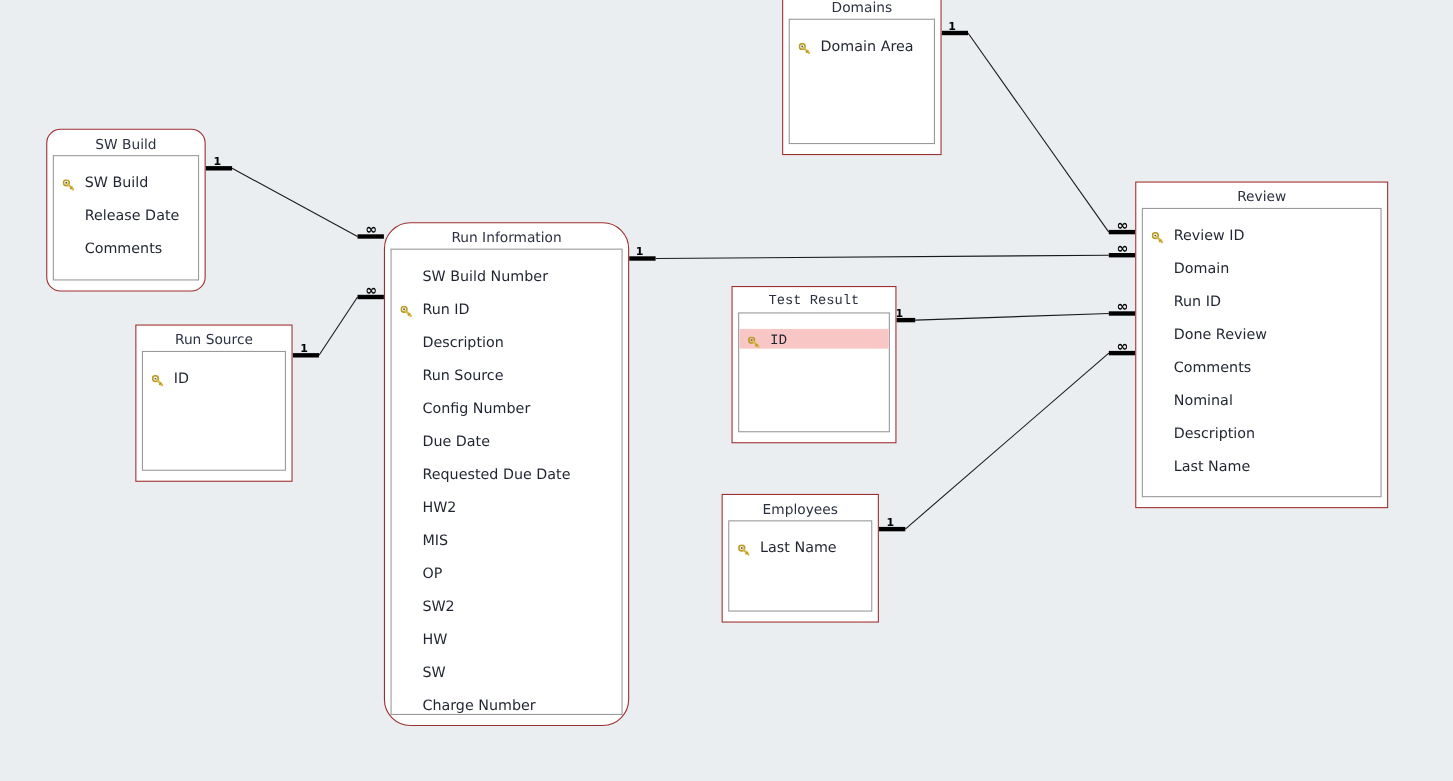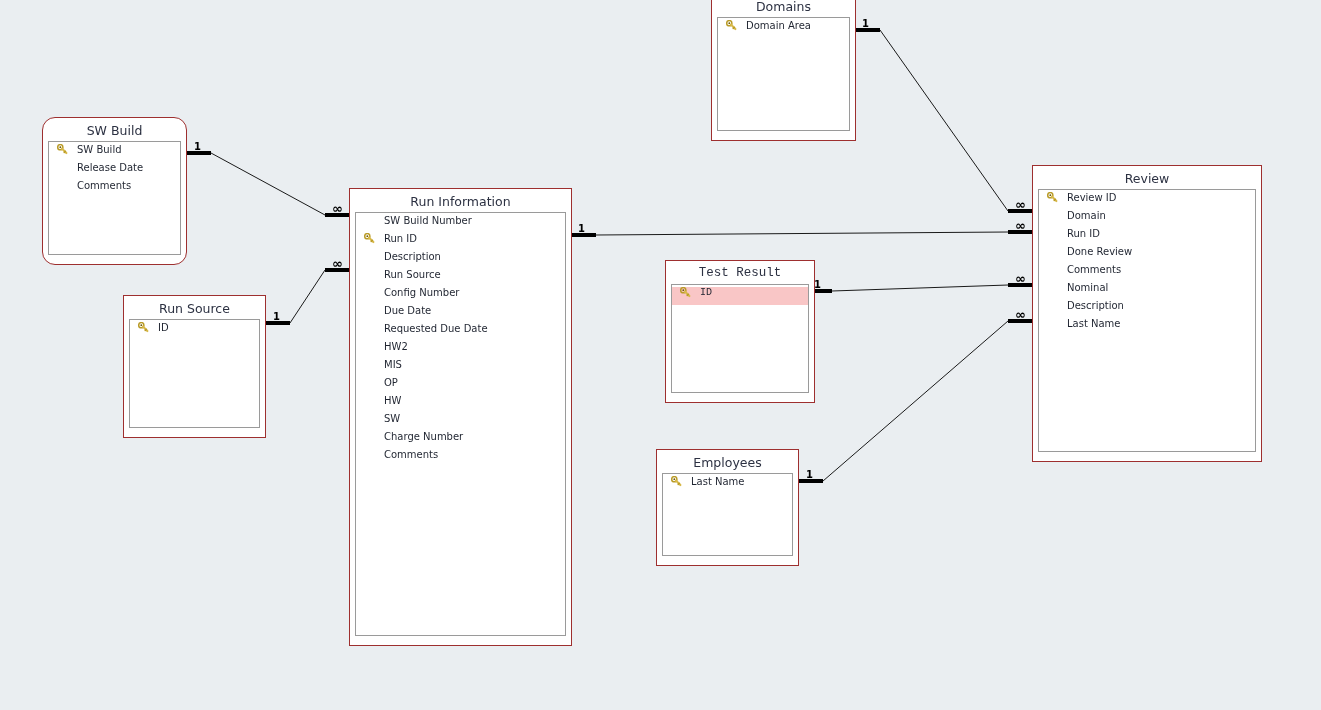--- a/index.html
+++ b/index.html
@@ -73,26 +73,27 @@
     box-sizing: border-box;
     border: 1px solid #9a9a9a;
     background: #ffffff;
     width: 100%;
     height: calc(100% - 23px);
     overflow: hidden;
     padding: 2px 0 0 0;
   }
   .field-row {
     display: flex;
-    align-items: flex-start;
+    align-items: flex-end;
     height: 18px;
     padding-left: 8px;
-    font-size: 10px;
+    font-size: 13px;
     color: #1f2430;
     white-space: nowrap;
+    margin-top: 12px;
   }
   .field-row.selected {
     background: #f9c6c6;
   }
   .key-slot {
     width: 20px;
     min-width: 20px;
     display: flex;
     align-items: center;
     justify-content: flex-start;
@@ -230,21 +231,21 @@
           <div class="field-row">
             <span class="key-slot"></span>
             <span class="field-name">Description</span>
           </div>
           <div class="field-row">
             <span class="key-slot"></span>
             <span class="field-name">Last Name</span>
           </div>
         </div>
       </div>
-      <div class="table-box" style="left: 349px; top: 188px; width: 223px; height: 458px;">
+      <div class="table-box" style="left: 349px; top: 202px; width: 223px; height: 458px; border-radius: 24px;">
         <div class="table-title">Run Information</div>
         <div class="field-list">
           <div class="field-row">
             <span class="key-slot"></span>
             <span class="field-name">SW Build Number</span>
           </div>
           <div class="field-row">
             <span class="key-slot">
               <svg class="key-icon" width="11" height="11" viewBox="0 0 11 11">
                 <circle cx="3.3" cy="3.2" r="2.6" fill="none" stroke="#b99b27" stroke-width="1.5"></circle>
@@ -279,20 +280,24 @@
             <span class="key-slot"></span>
             <span class="field-name">HW2</span>
           </div>
           <div class="field-row">
             <span class="key-slot"></span>
             <span class="field-name">MIS</span>
           </div>
           <div class="field-row">
             <span class="key-slot"></span>
             <span class="field-name">OP</span>
+          </div>
+          <div class="field-row">
+            <span class="key-slot"></span>
+            <span class="field-name">SW2</span>
           </div>
           <div class="field-row">
             <span class="key-slot"></span>
             <span class="field-name">HW</span>
           </div>
           <div class="field-row">
             <span class="key-slot"></span>
             <span class="field-name">SW</span>
           </div>
           <div class="field-row">

